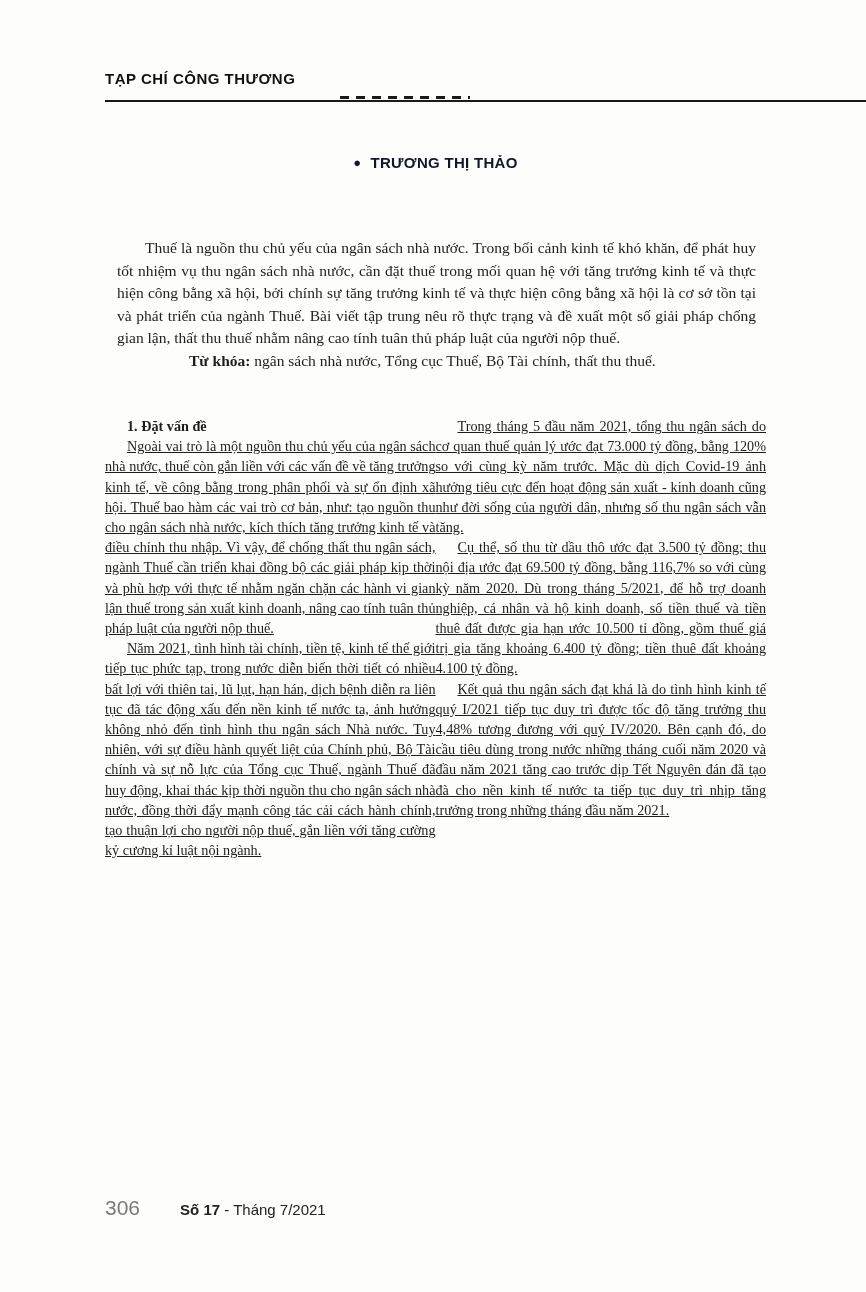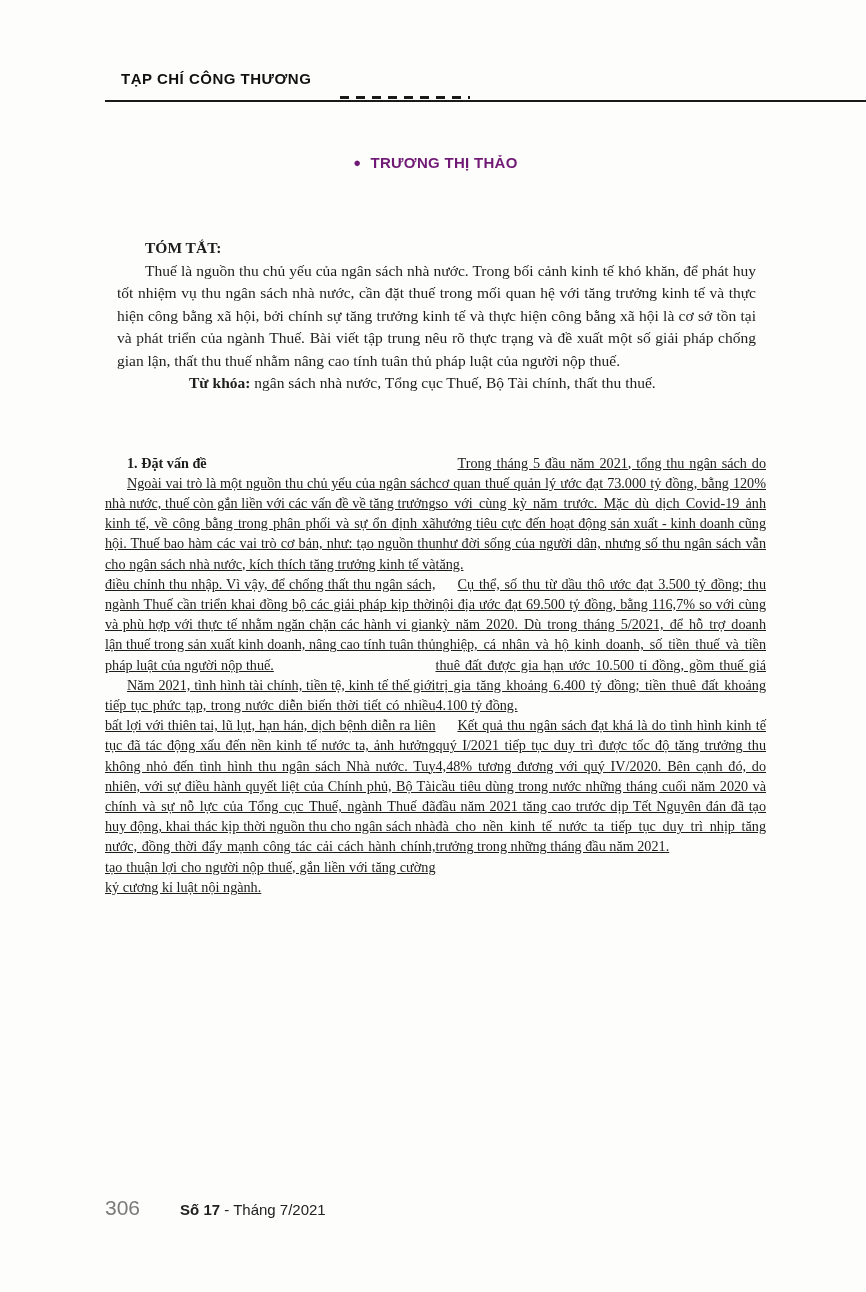--- a/index.html
+++ b/index.html
@@ -20,21 +20,20 @@
     right: 100px;
     top: 70px;
   }
   
   .masthead {
     font-family: "Liberation Sans", sans-serif;
     font-weight: 700;
     font-size: 15px;
     letter-spacing: 0.5px;
     color: #111;
-    margin-left: 16px;
   }
   .rule-wrap {
     position: relative;
     margin-top: 9px;
     height: 6px;
     margin-right: -100px; 
   }
   .rule-solid {
     position: absolute;
     left: 0; right: 0; bottom: 0;
@@ -58,21 +57,21 @@
     letter-spacing: 0.5px;
     color: #111;
   }
   
   .author-line {
     margin-top: 52px;
     text-align: center;
     font-family: "Liberation Sans", sans-serif;
     font-weight: 700;
     font-size: 15px;
-    color: #701a75;
+    color: #0f172a;
     letter-spacing: 0.3px;
   }
   .author-line .bullet {
     font-size: 13px;
     margin-right: 9px;
     position: relative;
     top: -1px;
   }
   
   .abstract {
@@ -88,21 +87,21 @@
   }
   .abstract .abs-body {
     text-indent: 28px;
   }
   .abstract .abs-keywords {
     text-indent: 28px;
   }
   .abstract .kw-label { font-weight: 700; margin-left: 44px; }
   
   .columns {
-    margin-top: 58px;
+    margin-top: 44px;
     display: flex;
   }
   .col {
     flex: 1 1 0;
     font-size: 14.2px;
     line-height: 20.2px;
     text-align: justify;
   }
   .col h3 {
     font-size: 14.2px;
@@ -139,21 +138,20 @@
     </div>
 
     <div class="title">
     </div>
 
     <div class="author-line">
       <span class="bullet">●</span><span>TRƯƠNG THỊ THẢO</span>
     </div>
 
     <div class="abstract">
-      <div class="abs-heading">TÓM TẮT:</div>
       <div class="abs-body">Thuế là nguồn thu chủ yếu của ngân sách nhà nước. Trong bối cảnh kinh tế khó khăn, để phát huy tốt nhiệm vụ thu ngân sách nhà nước, cần đặt thuế trong mối quan hệ với tăng trưởng kinh tế và thực hiện công bằng xã hội, bởi chính sự tăng trưởng kinh tế và thực hiện công bằng xã hội là cơ sở tồn tại và phát triển của ngành Thuế. Bài viết tập trung nêu rõ thực trạng và đề xuất một số giải pháp chống gian lận, thất thu thuế nhằm nâng cao tính tuân thủ pháp luật của người nộp thuế.</div>
       <div class="abs-keywords">
         <span class="kw-label">Từ khóa:</span><span> ngân sách nhà nước, Tổng cục Thuế, Bộ Tài chính, thất thu thuế.</span>
       </div>
     </div>
 
     <div class="columns">
       <div class="col">
         <h3>1. Đặt vấn đề</h3>
         <p>Ngoài vai trò là một nguồn thu chủ yếu của ngân sách nhà nước, thuế còn gắn liền với các vấn đề về tăng trưởng kinh tế, về công bằng trong phân phối và sự ổn định xã hội. Thuế bao hàm các vai trò cơ bản, như: tạo nguồn thu cho ngân sách nhà nước, kích thích tăng trưởng kinh tế và điều chỉnh thu nhập. Vì vậy, để chống thất thu ngân sách, ngành Thuế cần triển khai đồng bộ các giải pháp kịp thời và phù hợp với thực tế nhằm ngăn chặn các hành vi gian lận thuế trong sản xuất kinh doanh, nâng cao tính tuân thủ pháp luật của người nộp thuế.</p>

